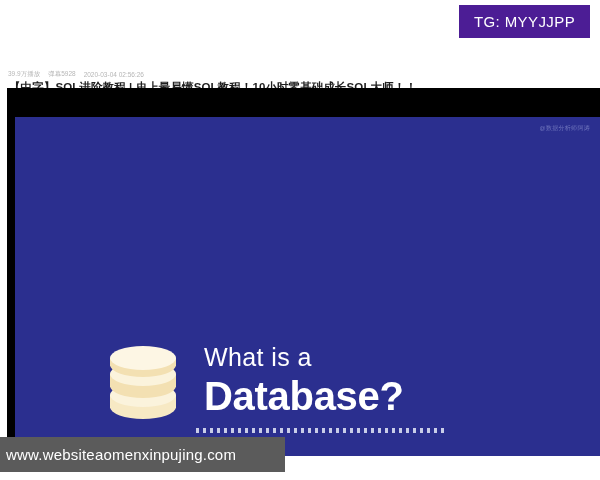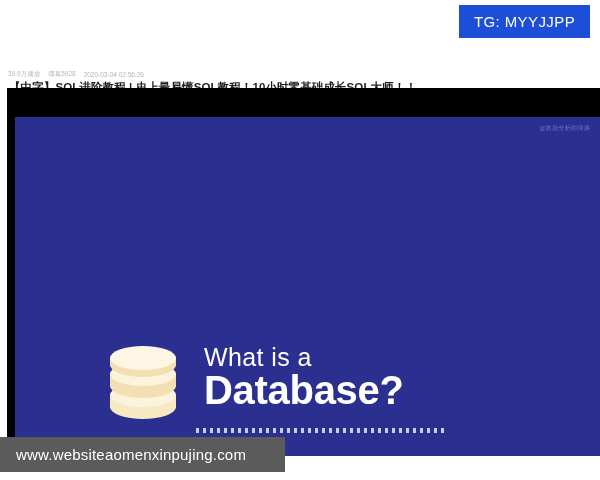--- a/index.html
+++ b/index.html
@@ -16,21 +16,21 @@
     font-family: "Liberation Sans", "DejaVu Sans", sans-serif;
   }
 
   
   #tg-tag {
     position: absolute;
     left: 459px;
     top: 5px;
     width: 131px;
     height: 33px;
-    background: #1d4ed8;
+    background: #4c1d95;
     color: #ffffff;
     font-size: 15px;
     letter-spacing: 0.4px;
     display: flex;
     align-items: center;
     justify-content: center;
     white-space: nowrap;
   }
 
   
@@ -124,20 +124,21 @@
     width: 330px;
   }
   #line-what {
     font-size: 25px;
     color: #ffffff;
     font-weight: 500;
     letter-spacing: 0.4px;
     line-height: 1;
   }
   #line-db {
+    margin-top: 6px;
     font-size: 40px;
     color: #ffffff;
     font-weight: bold;
     letter-spacing: -0.3px;
     line-height: 1;
   }
   #dotted-rule {
     position: absolute;
     left: 181px;
     top: 311px;
@@ -169,21 +170,21 @@
   #site-watermark {
     position: absolute;
     left: 0;
     top: 437px;
     width: 285px;
     height: 35px;
     background: #5b5b5b;
     color: #ffffff;
     display: flex;
     align-items: center;
-    padding-left: 16px;
+    padding-left: 6px;
     box-sizing: border-box;
     font-size: 15px;
     letter-spacing: 0.2px;
     white-space: nowrap;
   }
 </style>
 </head>
 <body>
 
 <div id="page">

